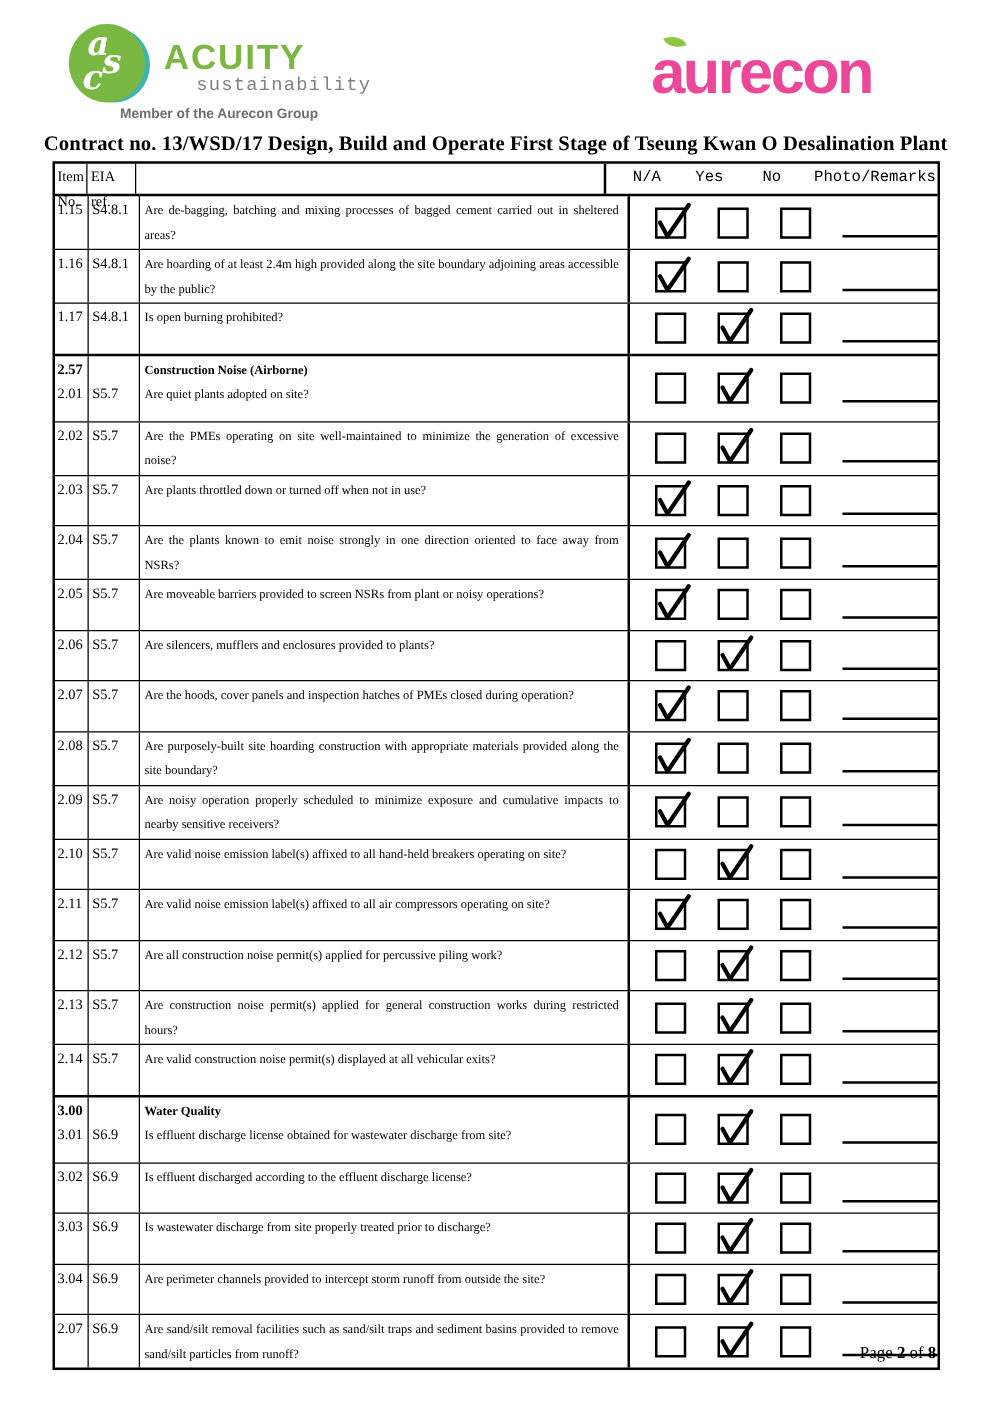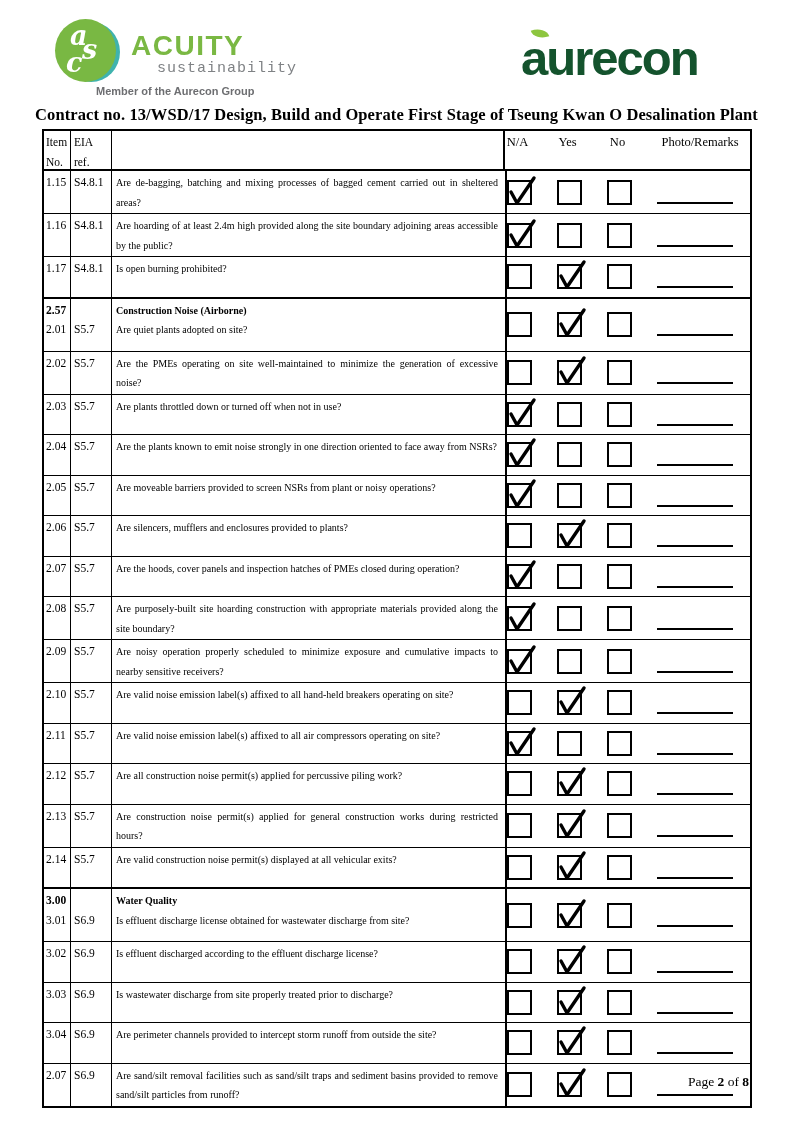--- a/index.html
+++ b/index.html
@@ -19,42 +19,42 @@
 
   .acuity-name { position:absolute; left:131px; top:32px; font-family:"Liberation Sans", sans-serif;
     font-weight:bold; font-size:28px; letter-spacing:1.5px; color:#7ab843; line-height:1; }
   .acuity-sub  { position:absolute; left:157px; top:61px; font-family:Liberation Mono, monospace;
     font-size:15px; letter-spacing:1px; color:#7f8285; line-height:1; }
   .acuity-tagline { position:absolute; left:96px; top:86px; font-family:"Liberation Sans", sans-serif;
     font-weight:bold; font-size:11px; color:#6d6e71; line-height:1; }
 
   .aurecon-logo { position:absolute; left:521px; top:30px; width:230px; height:56px; }
   .aurecon-name { position:absolute; left:0; top:4px; font-family:"Liberation Sans", sans-serif;
-    font-weight:bold; font-size:49px; letter-spacing:-2px; color:#14532d; line-height:1; }
+    font-weight:bold; font-size:49px; letter-spacing:-2px; color:#ec4899; line-height:1; }
   .aurecon-leaf { position:absolute; left:11px; top:-2px; width:16px; height:11px; background:#8dc63f;
     border-radius:0 100% 0 100%; transform:rotate(-18deg); }
 
   
   .title { position:absolute; left:0; top:105px; width:100%; text-align:center;
     font-weight:bold; font-size:16.5px; letter-spacing:0.1px; }
 
   
   .ctable { position:absolute; left:42px; top:129px; width:706px; border:2px solid #000; box-sizing:content-box; background:#fff; }
-  .thead { display:flex; height:38px; box-sizing:border-box; }
+  .thead { display:flex; height:24px; box-sizing:border-box; }
   .trow  { display:flex; min-height:40.5px; border-top:1.4px solid #000; box-sizing:border-box; }
   .tbody .trow:first-child { border-top-width:2px; }
   .trow.section { border-top-width:2.4px; }
 
   .c-item { width:27px;  border-right:1.4px solid #000; box-sizing:border-box; padding:2px 1px 1px 2px;
             font-size:11.5px; line-height:19.5px; }
   .c-eia  { width:41px;  border-right:1.4px solid #000; box-sizing:border-box; padding:2px 1px 11px 3px;
             font-size:11.5px; line-height:19.5px; }
   .c-q    { width:395px; border-right:2.2px solid #000; box-sizing:border-box; padding:2px 7px 1px 4px;
             font-size:10px; line-height:19.5px; text-align:justify; }
-  .c-checks { flex:1; display:flex; align-items:center; box-sizing:border-box; }
+  .c-checks { flex:1; display:flex; align-items:center; padding-left:20px; box-sizing:border-box;font-family:Liberation Mono, monospace; }
 
   .thead .c-item { display:flex; flex-direction:column; justify-content:space-between; font-size:11.5px; }
   .thead .c-checks { align-items:flex-start; padding-top:4px; font-size:12.5px; }
   .hlbl { display:inline-block; width:25px; margin-right:25px; text-align:center; white-space:nowrap; }
   .hlbl-photo { display:inline-block; width:100px; margin-left:-5px; text-align:center; white-space:nowrap; }
 
   .section-title { font-weight:bold; text-align:left; }
   .section-title:empty, .item-sub:empty { display:none; }
   .trow.section .eia-main:empty { display:block; min-height:19.5px; }
   .trow.section .item-main { font-weight:bold; }

